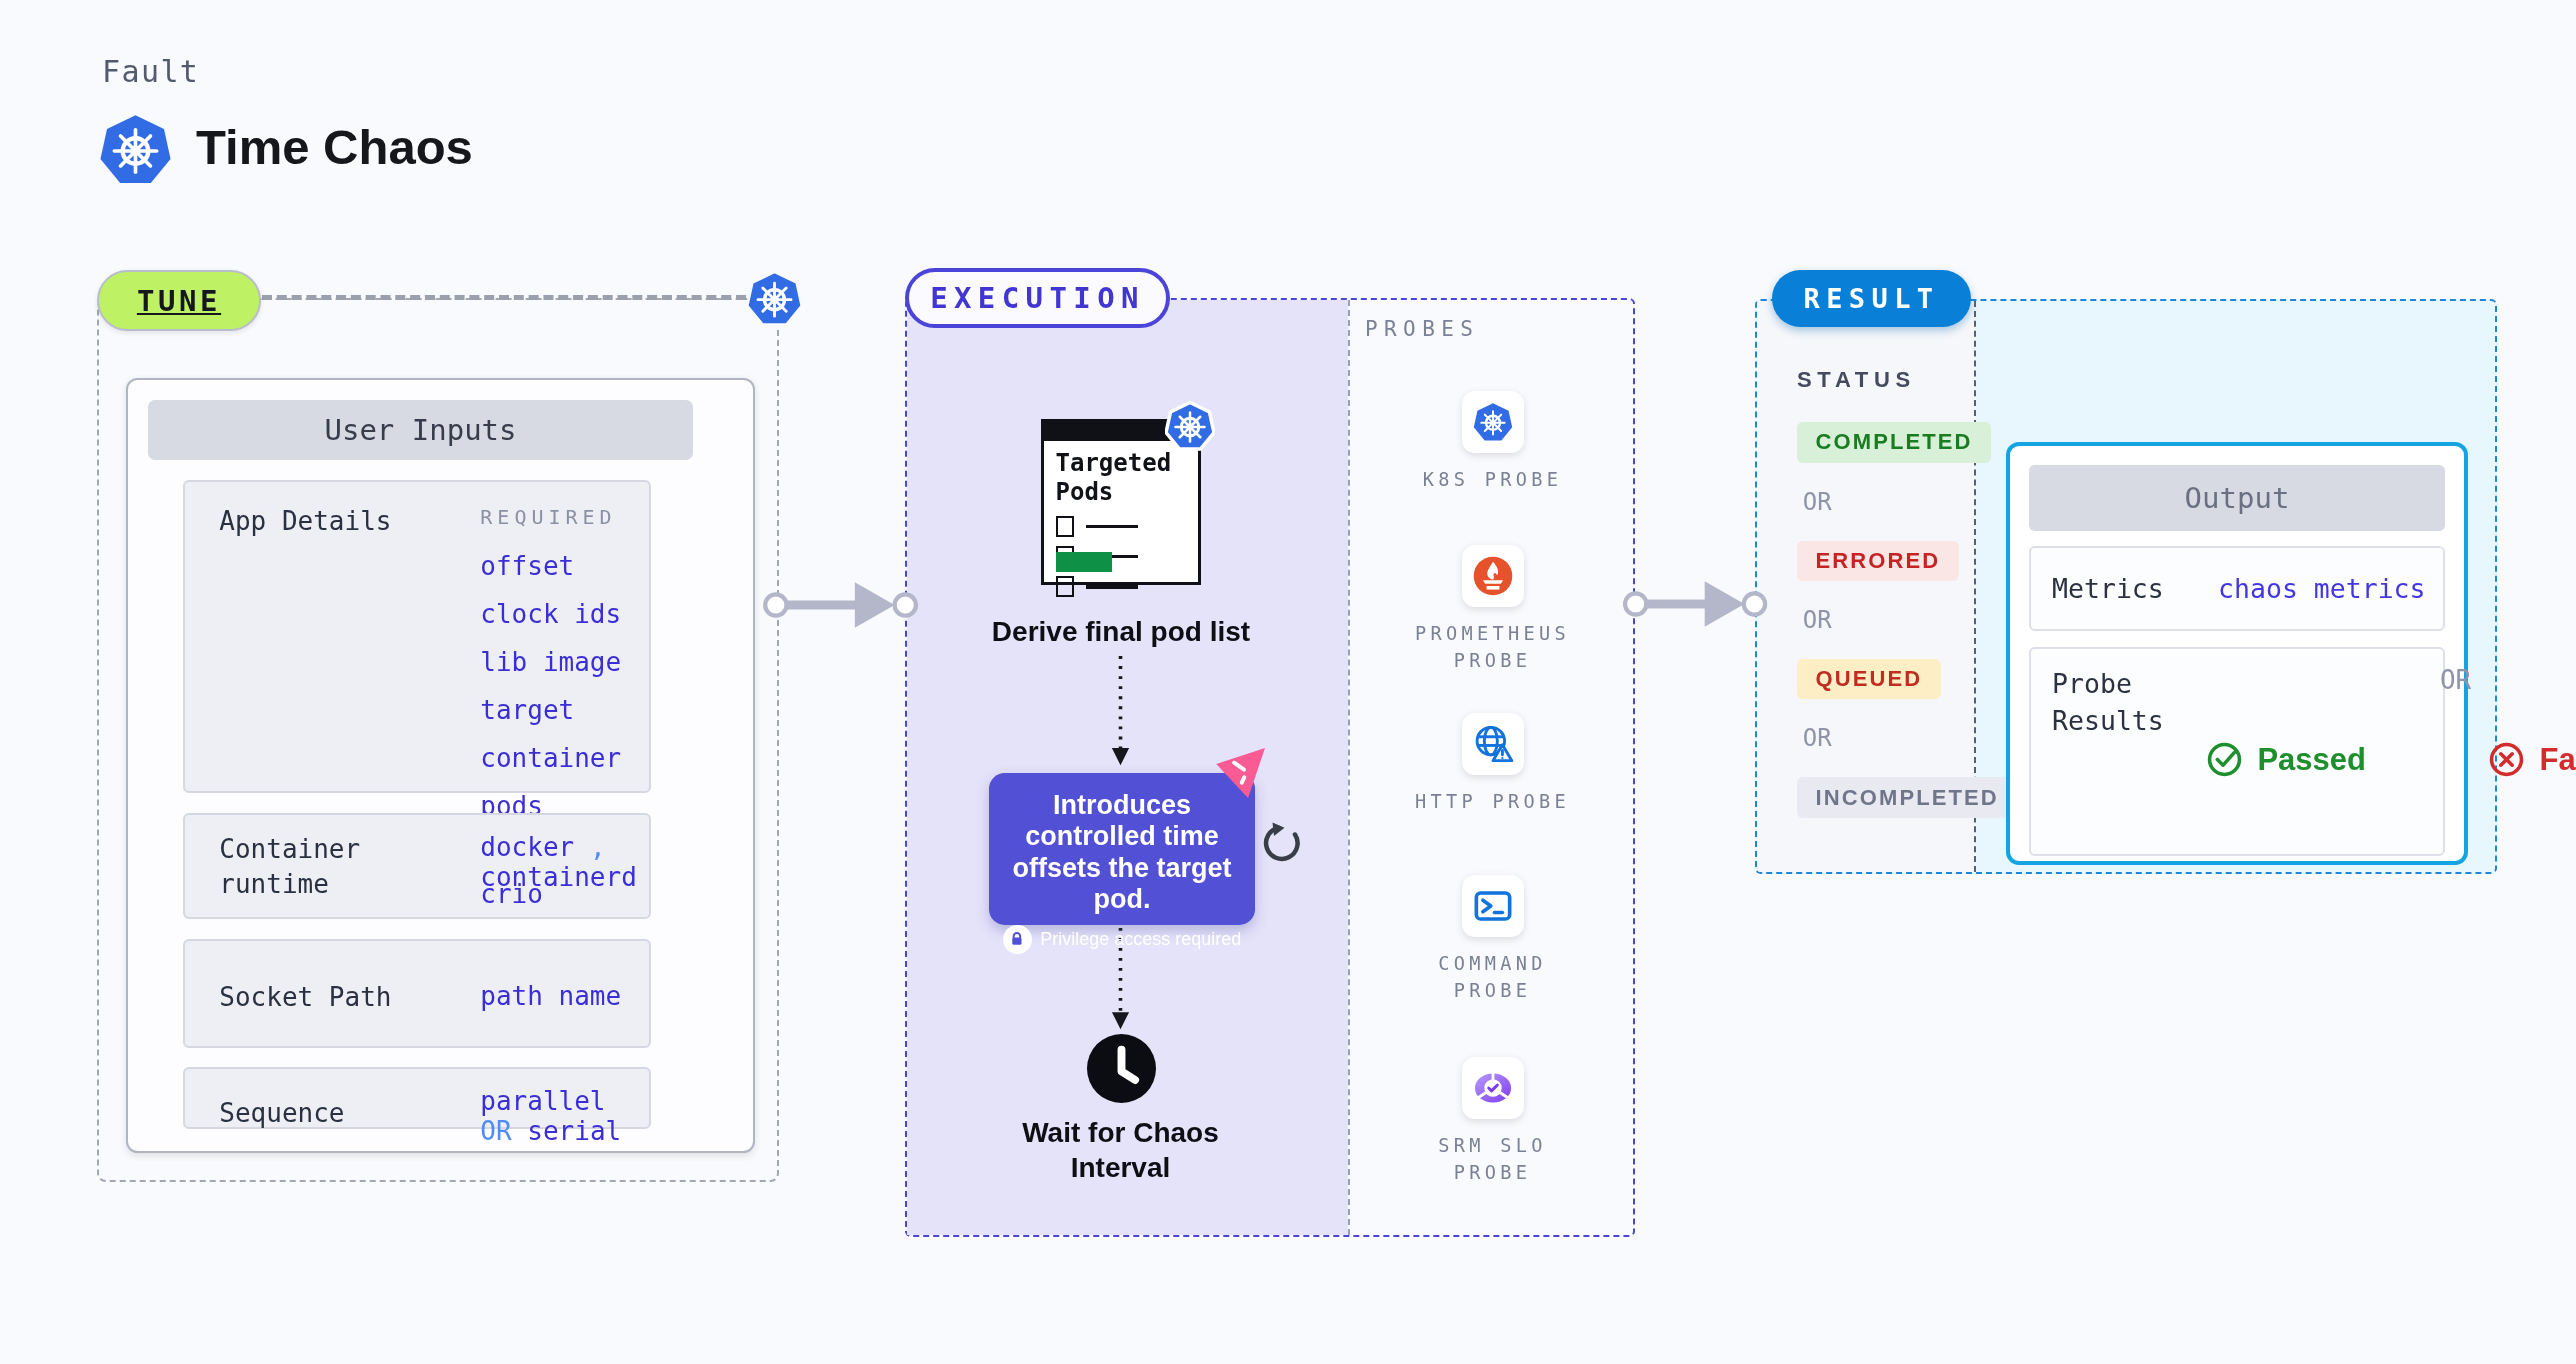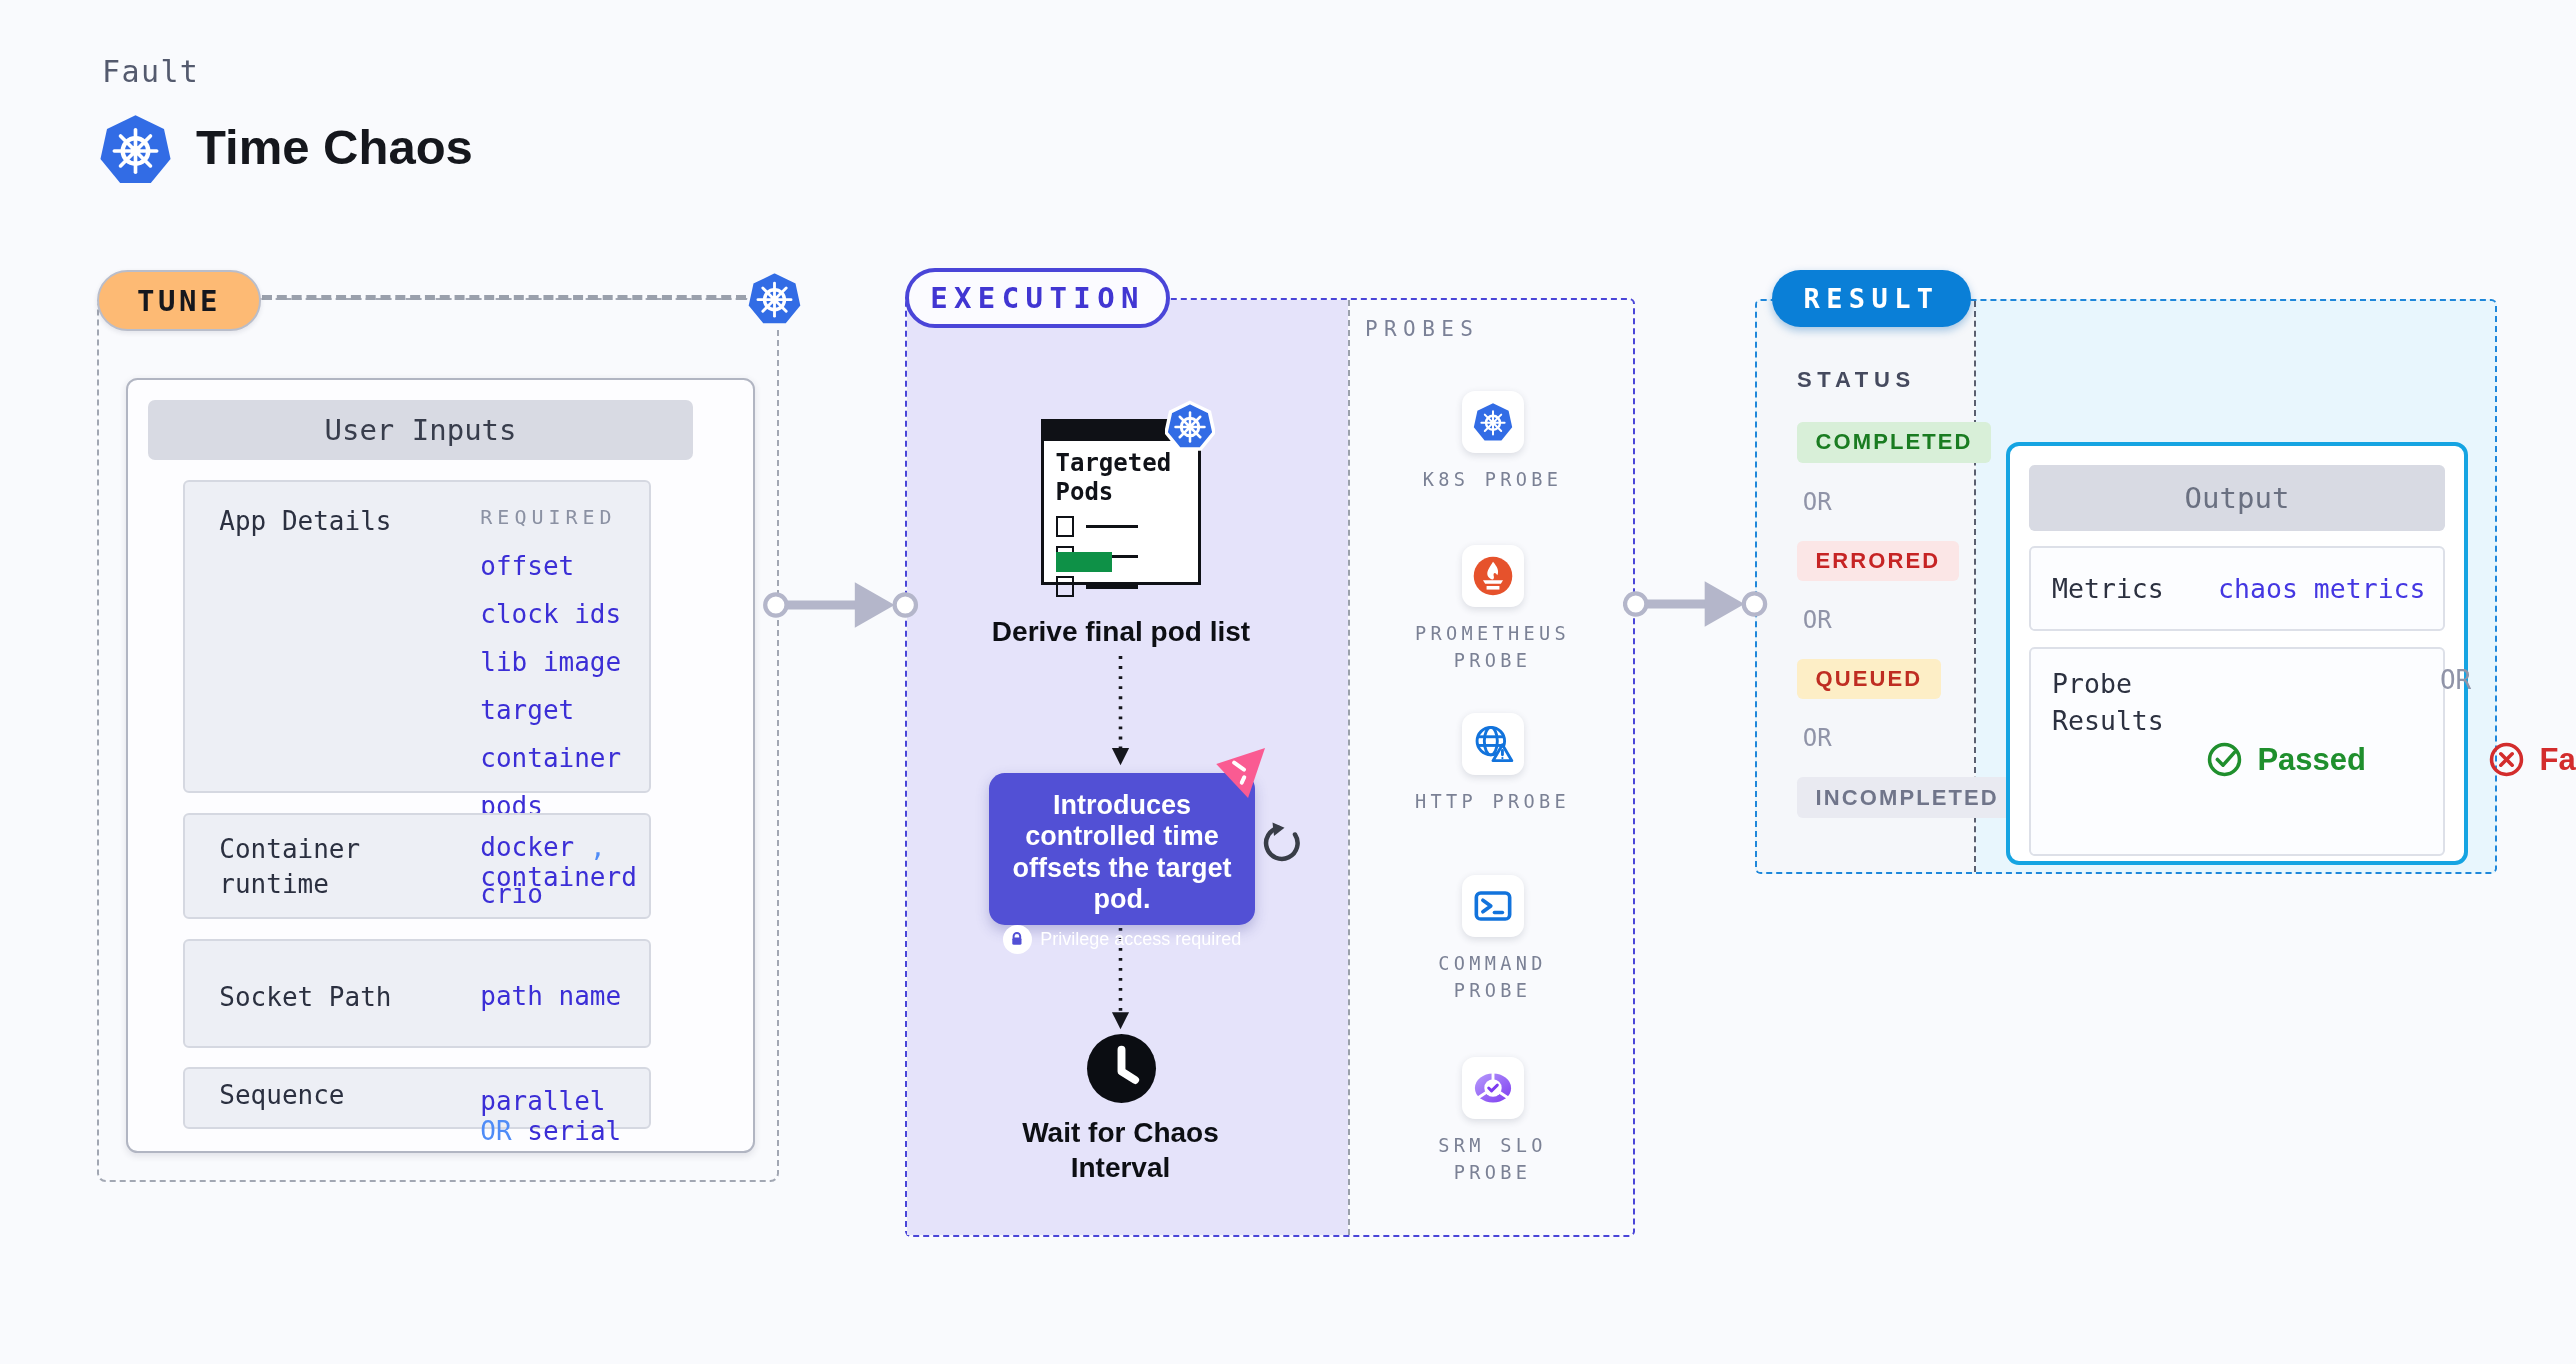--- a/index.html
+++ b/index.html
@@ -8,24 +8,24 @@
   .sans{font-family:"Liberation Sans","DejaVu Sans",sans-serif;}
 
   
   .eyebrow{position:absolute;left:102px;top:54px;font-size:30px;letter-spacing:1.4px;color:#545a6e;}
   .header-logo{position:absolute;left:99px;top:112px;width:73px;height:75px;}
   .page-title{position:absolute;left:196px;top:119px;font-size:49px;font-weight:bold;color:#15171d;}
 
   
   .tune-box{position:absolute;left:97px;top:298px;width:678px;height:880px;
             border:2.9px dashed #a2a7b3;border-radius:8.6px;}
-  .tune-pill{position:absolute;left:97px;top:270px;width:160px;height:57px;background:#fdba74;
+  .tune-pill{position:absolute;left:97px;top:270px;width:160px;height:57px;background:#bef264;
              border:2.9px solid #b9bdca;border-radius:33px;display:flex;align-items:center;justify-content:center;
              font-size:29px;font-weight:bold;letter-spacing:3.6px;color:#15171d;z-index:4;
-             box-shadow:0 2.1px 5.7px rgba(30,34,60,.10);}
+             box-shadow:0 2.1px 5.7px rgba(30,34,60,.10);text-decoration:underline;}
   .tune-k8s-line{position:absolute;left:262px;top:295px;width:484px;border-top:5px dashed #9aa0ac;z-index:1;}
   .tune-corner-k8s{position:absolute;left:746px;top:269px;width:57px;height:59px;z-index:4;}
 
   .ui-card{position:absolute;left:126px;top:378px;width:625px;height:771px;background:#fdfdff;
            border:2.9px solid #b1b5c2;border-radius:11.5px;box-shadow:0 2.9px 7.2px rgba(40,44,63,.12);}
   .ui-head{position:absolute;left:20px;top:20px;width:545px;height:60px;background:#d8dae3;border-radius:7px;
            display:flex;align-items:center;justify-content:center;font-size:29px;color:#383d4c;}
   .ui-row{position:absolute;left:19.3px;width:468px;background:#edeff5;border:2.1px solid #d5d8e1;border-radius:6px;box-sizing:border-box;margin-left:36px;}
   .row-app{top:100px;height:313px;}
   .row-runtime{top:433px;height:106px;}
@@ -178,21 +178,21 @@
       <span class="val rt-v1"><span>docker</span> <span class="val-sep">,</span> <span>containerd</span></span>
       <span class="val rt-v2">crio</span>
     </div>
 
     <div class="ui-row row-socket">
       <span class="row-label" style="top:39px;">Socket Path</span>
       <span class="val socket-val">path name</span>
     </div>
 
     <div class="ui-row row-sequence">
-      <span class="row-label" style="top:9px;">Sequence</span>
+      <span class="row-label" style="top:27px;">Sequence</span>
       <span class="val seq-val"><span>parallel</span> <span class="val-sep">OR</span> <span>serial</span></span>
     </div>
   </div>
 
   <svg class="flow-arrow" style="left:763px;top:573px;" width="158" height="64" viewBox="0 0 220 90">
     <line x1="30" y1="45" x2="132" y2="45" stroke="#b4b6ca" stroke-width="13"></line>
     <polygon points="128,13 184,45 128,77" fill="#b4b6ca"></polygon>
     <circle cx="17" cy="45" r="15" fill="#ffffff" stroke="#b4b6ca" stroke-width="6"></circle>
     <circle cx="199" cy="45" r="15" fill="#ffffff" stroke="#b4b6ca" stroke-width="6"></circle>
   </svg>

